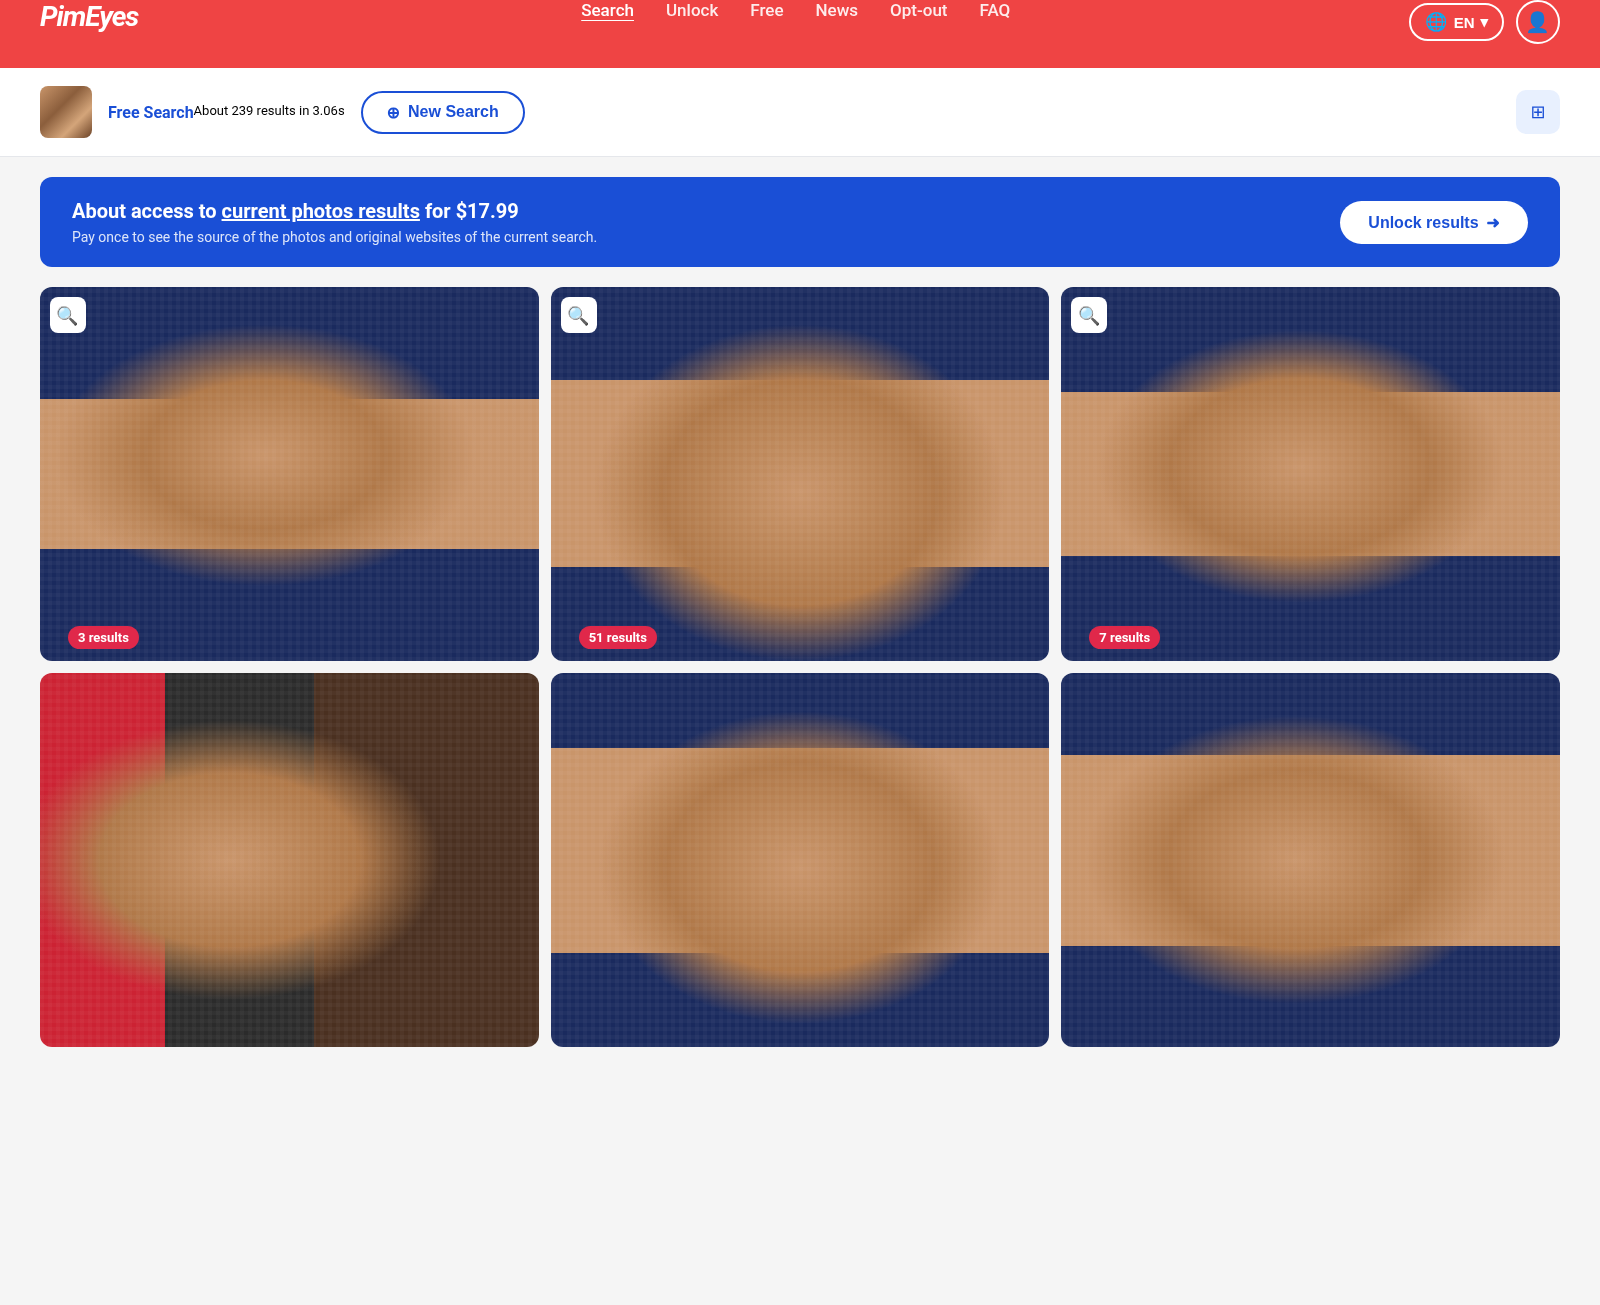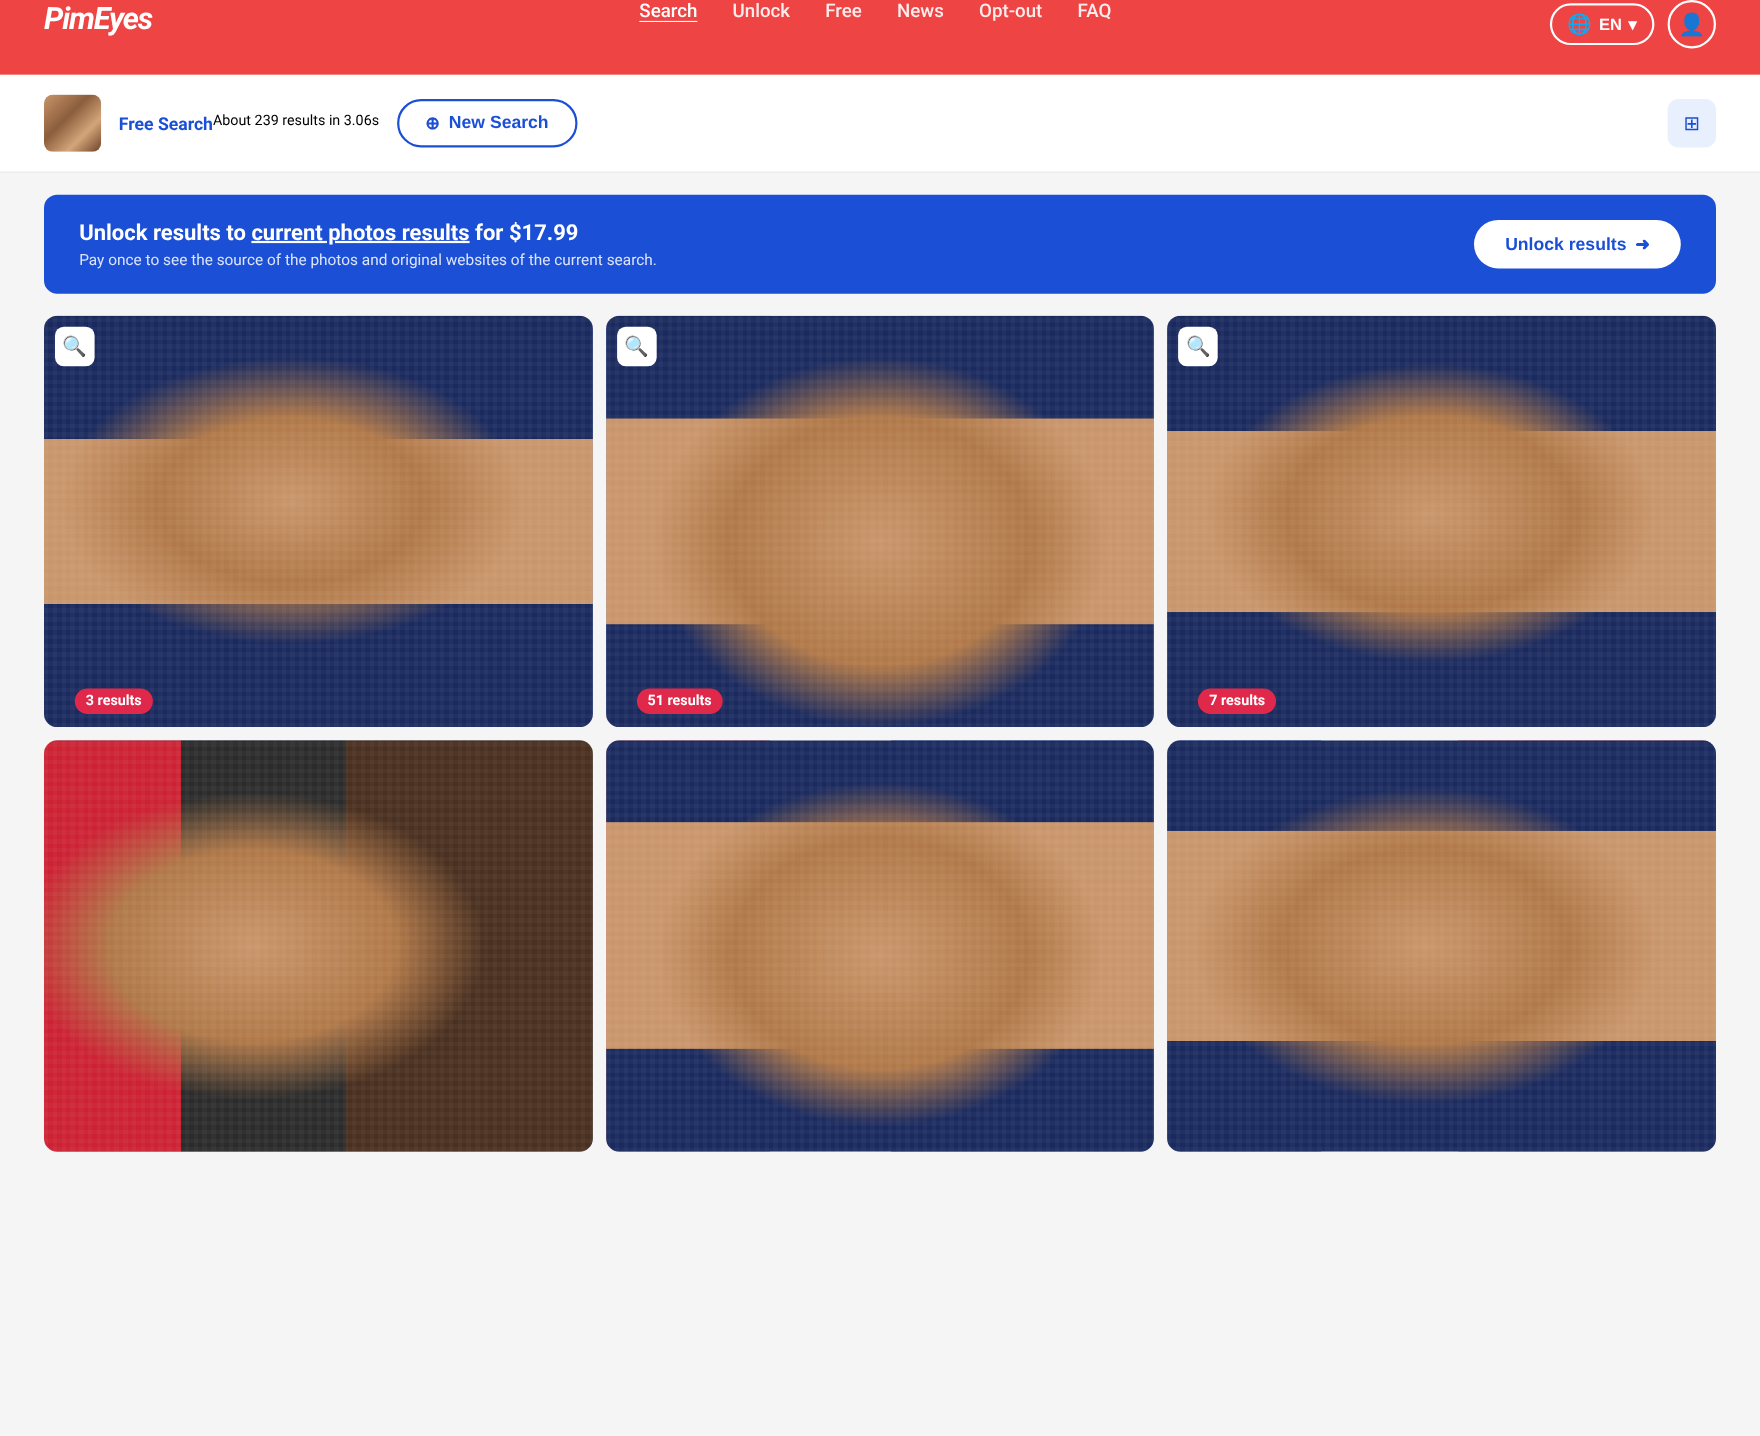--- a/index.html
+++ b/index.html
@@ -308,21 +308,21 @@
     </button>
   </div>
   <button class="filter-btn">
     <span>⊞</span>
   </button>
 </div>
 
 <div class="unlock-banner">
   <div class="unlock-text">
     <h2>
-      <span>Unlock results to </span><u>current photos results</u><span> for $17.99</span>
+      <span>About access to </span><u>current photos results</u><span> for $17.99</span>
     </h2>
     <p>Pay once to see the source of the photos and original websites of the current search.</p>
   </div>
   <button class="unlock-btn">
     <span>Unlock results</span>
     <span>➜</span>
   </button>
 </div>
 
 <div class="results-grid">

